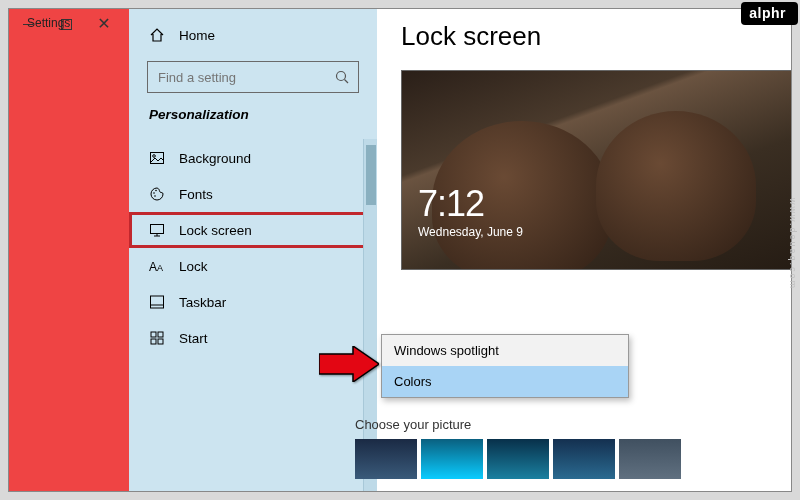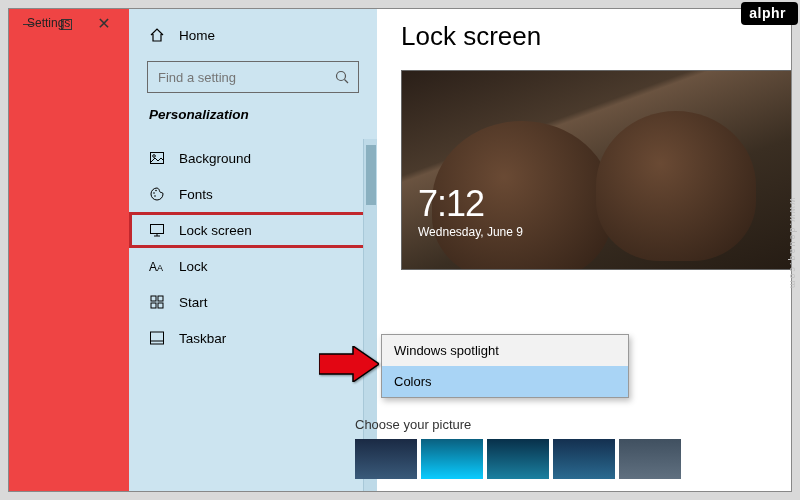--- a/index.html
+++ b/index.html
@@ -126,36 +126,36 @@
                 <svg width="16" height="16" viewBox="0 0 16 16">
                   <text x="0" y="13" font-size="12" font-family="serif">A</text>
                   <text x="8" y="13" font-size="9" font-family="serif">A</text>
                 </svg>
               </span>
             <span>Lock</span>
           </div>
           <div class="nav-item">
             <span class="icon16">
                 <svg width="16" height="16" viewBox="0 0 16 16">
+                  <rect x="1.5" y="2" width="13" height="12" fill="none" stroke="#000"></rect>
+                  <line x1="1.5" y1="11" x2="14.5" y2="11" stroke="#000"></line>
+                </svg>
+              </span>
+            <span>Taskbar</span>
+          </div>
+          <div class="nav-item">
+            <span class="icon16">
+                <svg width="16" height="16" viewBox="0 0 16 16">
                   <rect x="2" y="2" width="5" height="5" fill="none" stroke="#000"></rect>
                   <rect x="9" y="2" width="5" height="5" fill="none" stroke="#000"></rect>
                   <rect x="2" y="9" width="5" height="5" fill="none" stroke="#000"></rect>
                   <rect x="9" y="9" width="5" height="5" fill="none" stroke="#000"></rect>
                 </svg>
               </span>
             <span>Start</span>
-          </div>
-          <div class="nav-item">
-            <span class="icon16">
-                <svg width="16" height="16" viewBox="0 0 16 16">
-                  <rect x="1.5" y="2" width="13" height="12" fill="none" stroke="#000"></rect>
-                  <line x1="1.5" y1="11" x2="14.5" y2="11" stroke="#000"></line>
-                </svg>
-              </span>
-            <span>Taskbar</span>
           </div>
         </div>
 
         <div class="scrollbar-v sidebar-sb">
           <div class="track-thumb" style="top:6px;height:60px;background:#8ab0c0;"></div>
         </div>
       </div>
 
       <div class="main">
         <div class="page-title">Lock screen</div>

